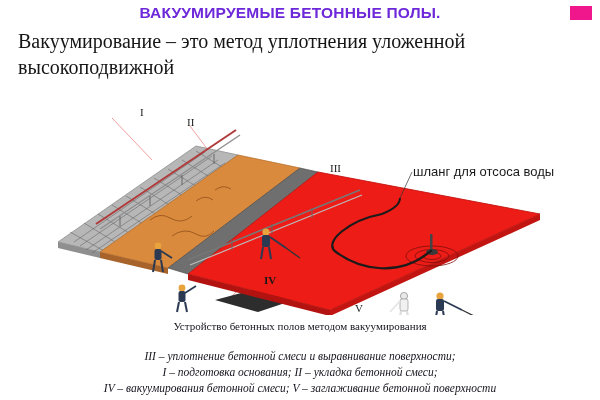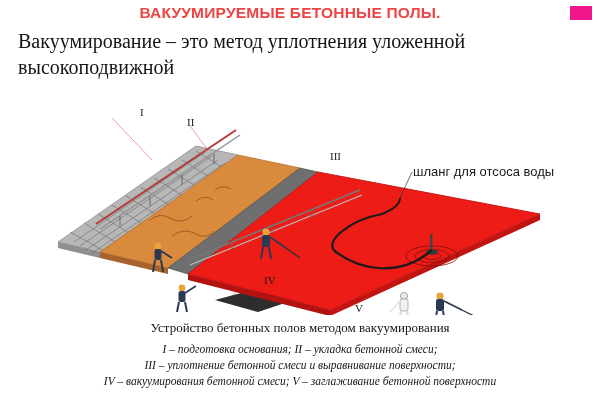--- a/index.html
+++ b/index.html
@@ -23,21 +23,21 @@
   
   .title {
     position: absolute;
     left: 0;
     top: 4px;
     width: 580px;
     text-align: center;
     font-family: "Liberation Sans", sans-serif;
     font-weight: bold;
     font-size: 15.5px;
-    color: #ef4444;
+    color: #6d28d9;
     letter-spacing: 0.2px;
   }
   .title-badge {
     position: absolute;
     right: 8px;
     top: 6px;
     width: 22px;
     height: 14px;
     background: #f0168c;
   }
@@ -67,22 +67,22 @@
 
   
   .rn {
     position: absolute;
     font-family: "Liberation Serif", serif;
     font-size: 11px;
     color: #1a1a1a;
   }
   .rn.i   { left: 140px; top: 6px; }
   .rn.ii  { left: 187px; top: 16px; }
-  .rn.iii { left: 330px; top: 50px; }
-  .rn.iv  { left: 264px; top: 174px; }
+  .rn.iii { left: 330px; top: 62px; }
+  .rn.iv  { left: 264px; top: 174px; font-weight: bold; }
   .rn.v   { left: 355px; top: 202px; }
 
   .hose-label {
     position: absolute;
     left: 413px;
     top: 64px;
     font-family: "Liberation Sans", sans-serif;
     font-size: 13px;
     color: #1a1a1a;
     white-space: nowrap;
@@ -91,22 +91,22 @@
   
   .caption {
     position: absolute;
     left: 0;
     top: 320px;
     width: 600px;
     text-align: center;
     color: #15151f;
   }
   .caption .cap-main {
-    font-size: 13px;
-    margin-bottom: 5px;
+    font-size: 11px;
+    margin-bottom: 16px;
   }
   .caption .cap-line {
     font-size: 11.5px;
     font-style: italic;
     line-height: 16px;
   }
 </style>
 </head>
 <body>
 
@@ -247,18 +247,18 @@
     <span class="rn i">I</span>
     <span class="rn ii">II</span>
     <span class="rn iii">III</span>
     <span class="rn iv">IV</span>
     <span class="rn v">V</span>
     <span class="hose-label">шланг для отсоса воды</span>
   </div>
 
   <div class="caption">
     <div class="cap-main">Устройство бетонных полов методом вакуумирования</div>
+    <div class="cap-line">III – уплотнение бетонной смеси и выравнивание поверхности;</div>
     <div class="cap-line">I – подготовка основания; II – укладка бетонной смеси;</div>
-    <div class="cap-line">III – уплотнение бетонной смеси и выравнивание поверхности;</div>
     <div class="cap-line">IV – вакуумирования бетонной смеси; V – заглаживание бетонной поверхности</div>
   </div>
 
 </div>
 
 </body></html>

